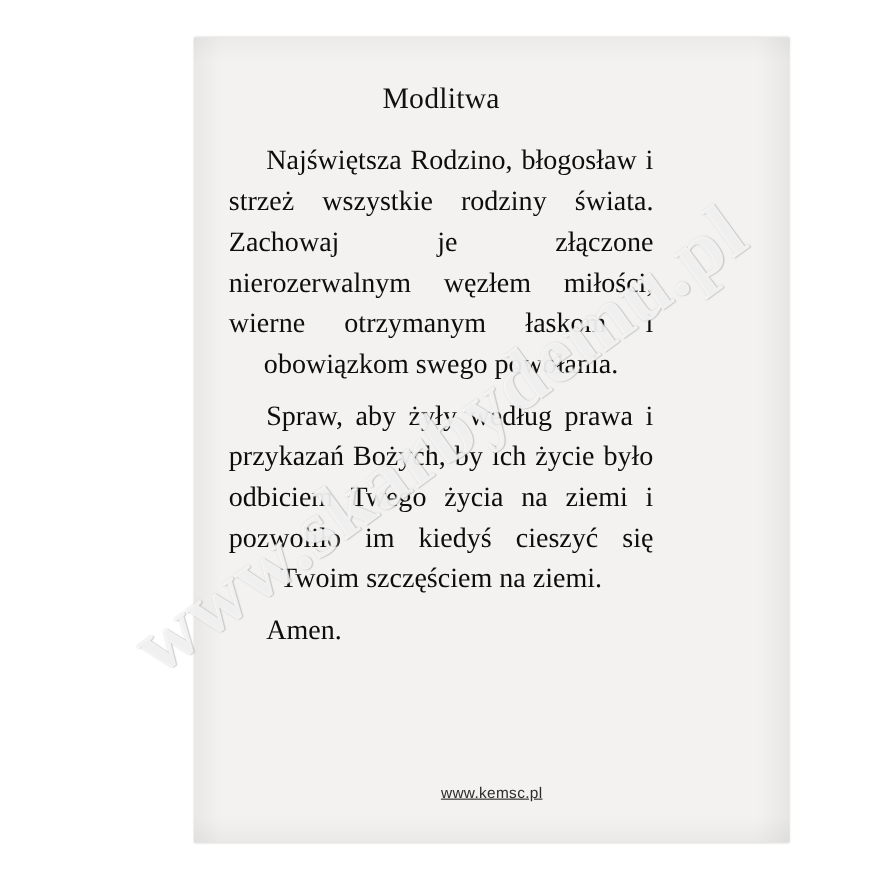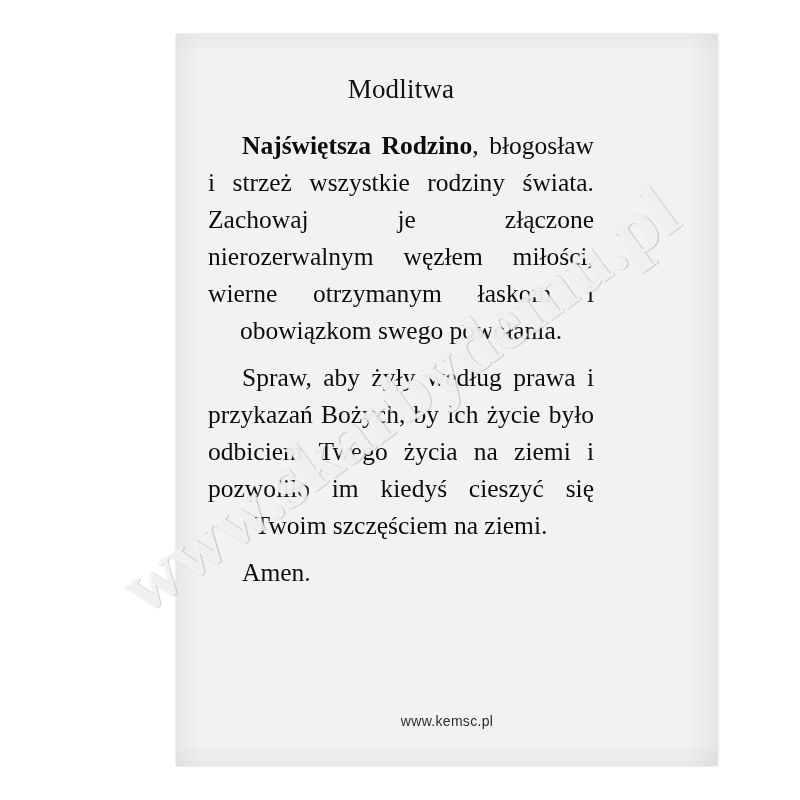--- a/index.html
+++ b/index.html
@@ -67,34 +67,35 @@
     hyphens: manual;
   }
   .para + .para {
     margin-top: 10px;
   }
   .para.last {
     text-align: right;
     text-align-last: left;
   }
   .lead {
-    font-weight: bold;
+    font-weight: normal;
   }
   #card-footer {
     position: absolute;
     left: 0;
     right: 0;
     bottom: 36px;
     text-align: center;
   }
   #site-url {
     font-family: "Liberation Sans", sans-serif;
     font-size: 14px;
     color: #2b2b2b;
     letter-spacing: 0.3px;
+    text-decoration: underline;
   }
   
   #watermark {
     position: absolute;
     left: 0;
     top: 0;
     width: 800px;
     height: 800px;
     pointer-events: none;
   }

